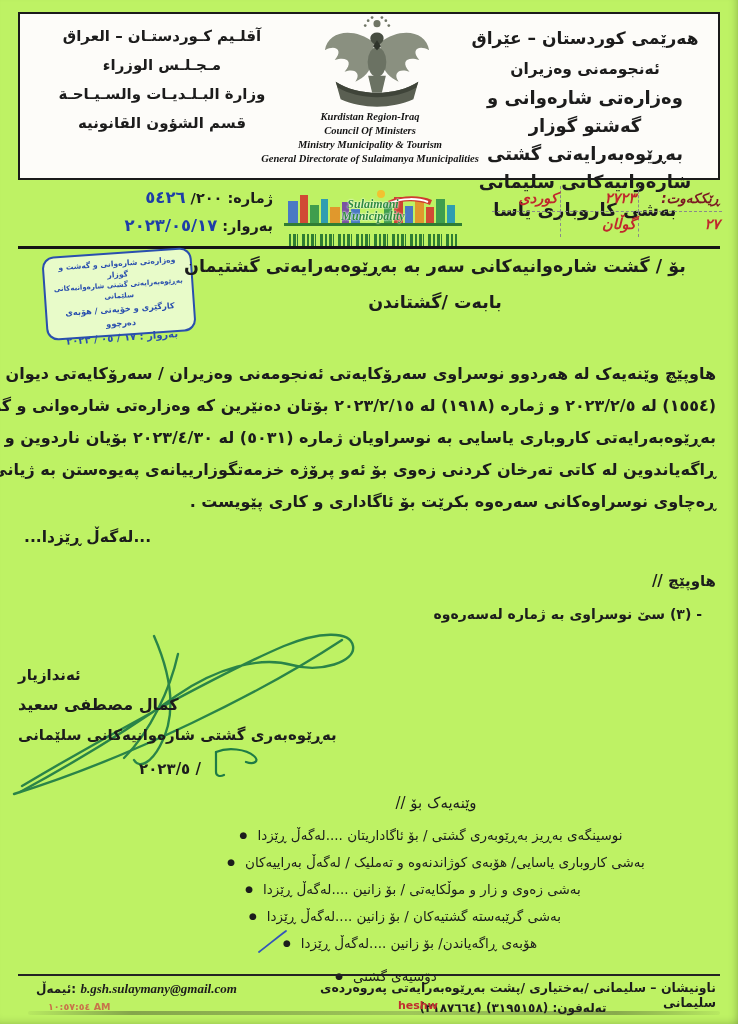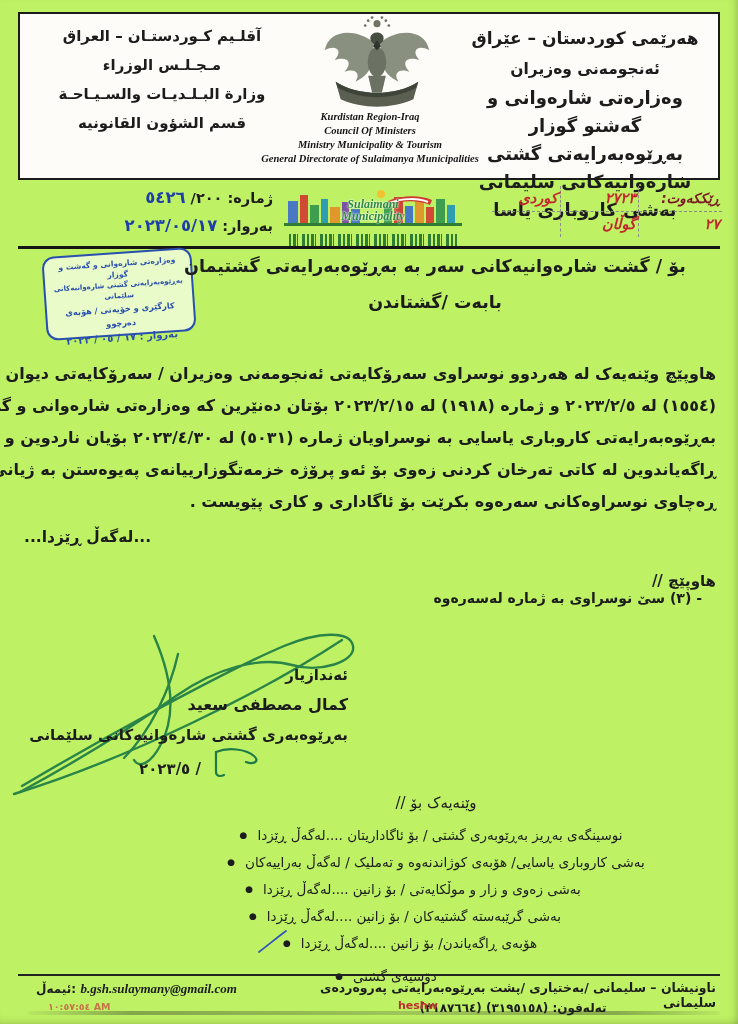--- a/index.html
+++ b/index.html
@@ -52,23 +52,23 @@
   .subject{left:150px;top:256px;width:570px;text-align:center;font-weight:700;}
   .subject .to{font-size:17.5px;}
   .subject .sub{font-size:17.5px;margin-top:16px;}
   
   .bodytext{left:24px;top:358px;width:692px;direction:rtl;font-weight:700;font-size:16px;}
   .bodytext .ln{line-height:32px;text-align:right;white-space:nowrap;}
   .closing{margin-top:10px;text-align:left;font-size:15.5px;}
   
   .attach{right:22px;top:572px;width:340px;direction:rtl;text-align:right;font-weight:700;}
   .attach .t{font-size:15px;}
-  .attach .i{font-size:14px;margin-top:0;padding-right:14px;}
-  
-  .sigtext{left:18px;top:660px;width:330px;direction:rtl;text-align:right;font-weight:700;}
+  .attach .i{font-size:14px;margin-top:16px;padding-right:14px;}
+  
+  .sigtext{left:18px;top:660px;width:330px;direction:rtl;text-align:left;font-weight:700;}
   .sigtext .l1{font-size:15px;line-height:30px;}
   .sigtext .l2{font-size:16px;line-height:30px;}
   .sigtext .l3{font-size:15px;line-height:30px;}
   .sigdate{left:70px;top:760px;width:200px;text-align:center;direction:ltr;font-weight:700;font-size:15px;}
   .sigsvg{left:8px;top:610px;pointer-events:none;}
   .hooksvg{left:208px;top:742px;pointer-events:none;}
   
   .copies{right:22px;top:794px;width:560px;direction:rtl;text-align:center;font-weight:400;}
   .copies .t{font-size:15px;margin-bottom:10px;}
   .copy-item{font-size:13.5px;line-height:27px;white-space:nowrap;}

